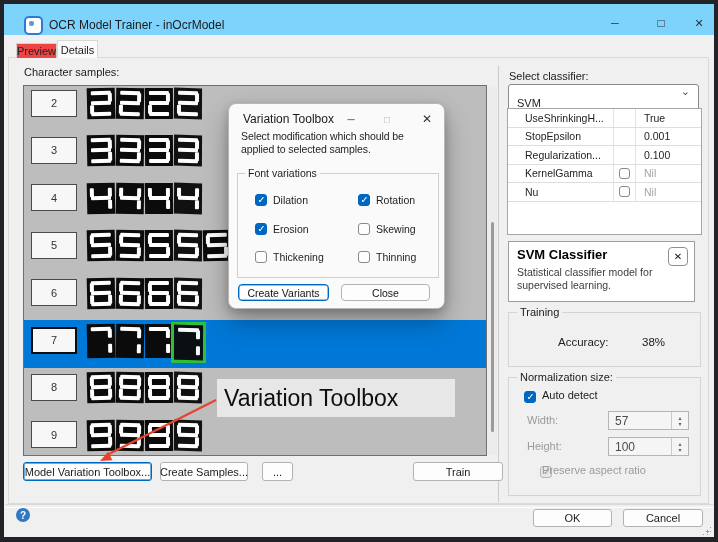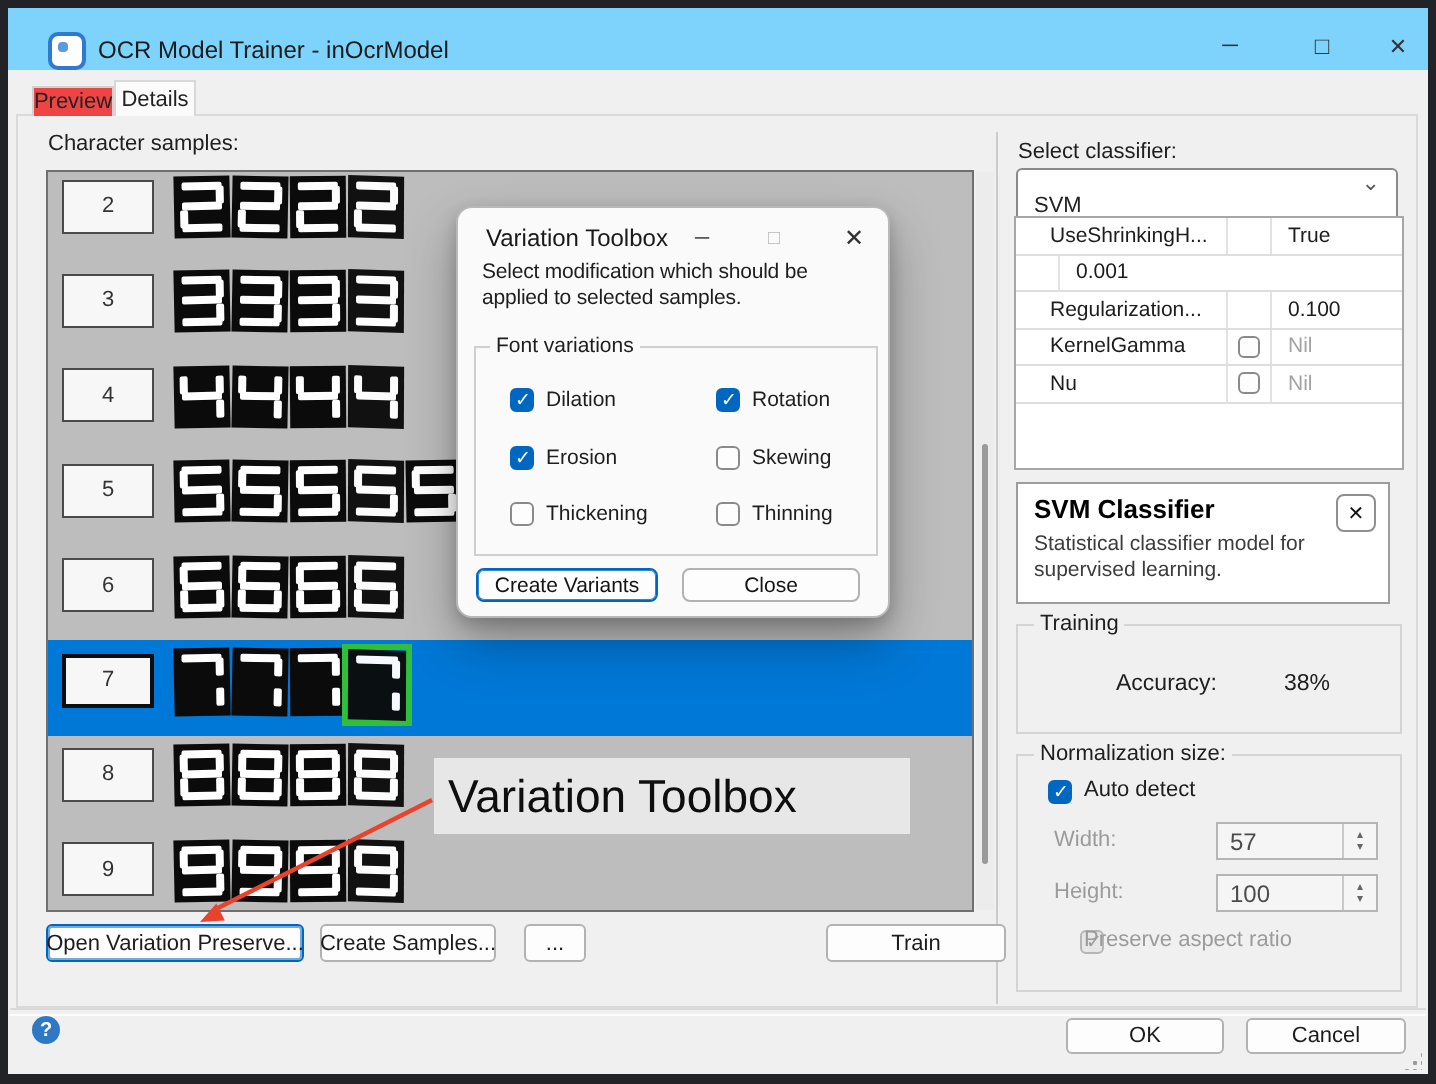--- a/index.html
+++ b/index.html
@@ -392,38 +392,39 @@
       <span class="seg d"></span>
       <span class="seg f"></span>
       <span class="seg g"></span>
     </div>
   </div>
 <div class="sbtrack"></div>
 <div class="sbthumb"></div>
 <div class="vdivider"></div>
 
 
-<div class="btn focusblue" style="left:23px;top:462px;width:129px;height:19px;">Open Variation Preserve...</div>
+<div class="btn focusblue" style="left:23px;top:462px;width:129px;height:19px;">Model Variation Toolbox...</div>
 <div class="btn" style="left:160px;top:462px;width:88px;height:19px;">Create Samples...</div>
 <div class="btn" style="left:262px;top:462px;width:31px;height:19px;">...</div>
 <div class="btn" style="left:413px;top:462px;width:90px;height:19px;">Train</div>
 
 
 <div class="abs lbl" style="left:509px;top:70px;">Select classifier:</div>
 <div class="combo">
   <span>SVM</span>
   <span class="chev">⌄</span>
 </div>
 <div class="ptable">
     <div class="prow">
       <div class="pname">UseShrinkingH...</div>
       <div class="pcbc"></div>
       <div class="pval">True</div>
     </div>
     <div class="prow">
+      <div class="pname">StopEpsilon</div>
       <div class="pcbc"></div>
       <div class="pval">0.001</div>
     </div>
     <div class="prow">
       <div class="pname">Regularization...</div>
       <div class="pcbc"></div>
       <div class="pval">0.100</div>
     </div>
     <div class="prow">
       <div class="pname">KernelGamma</div>

